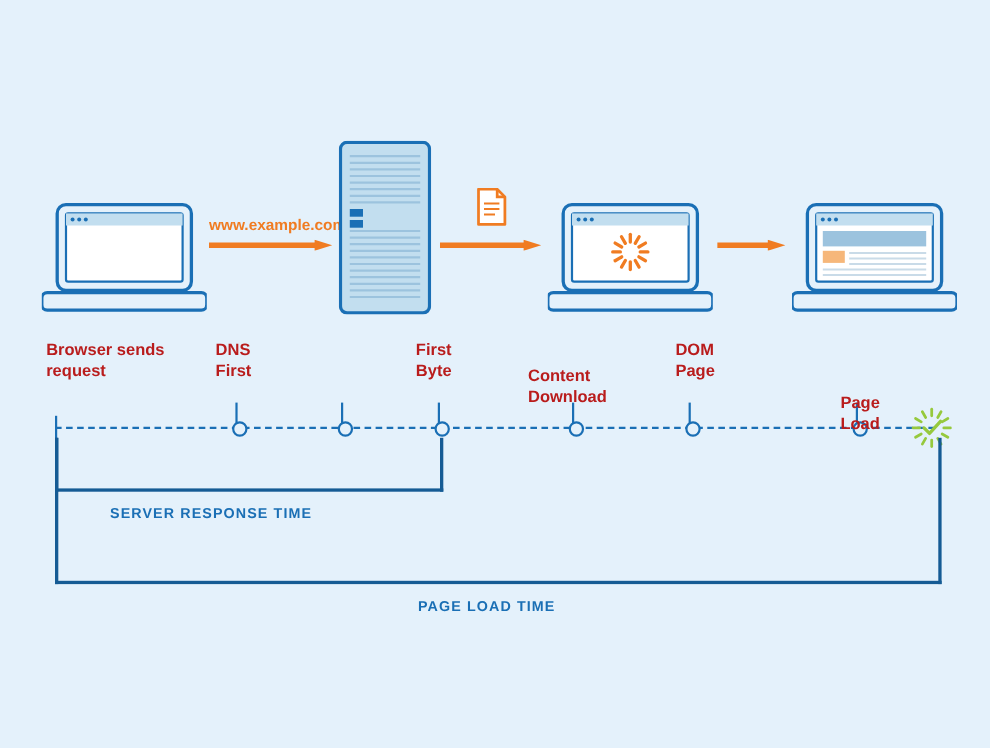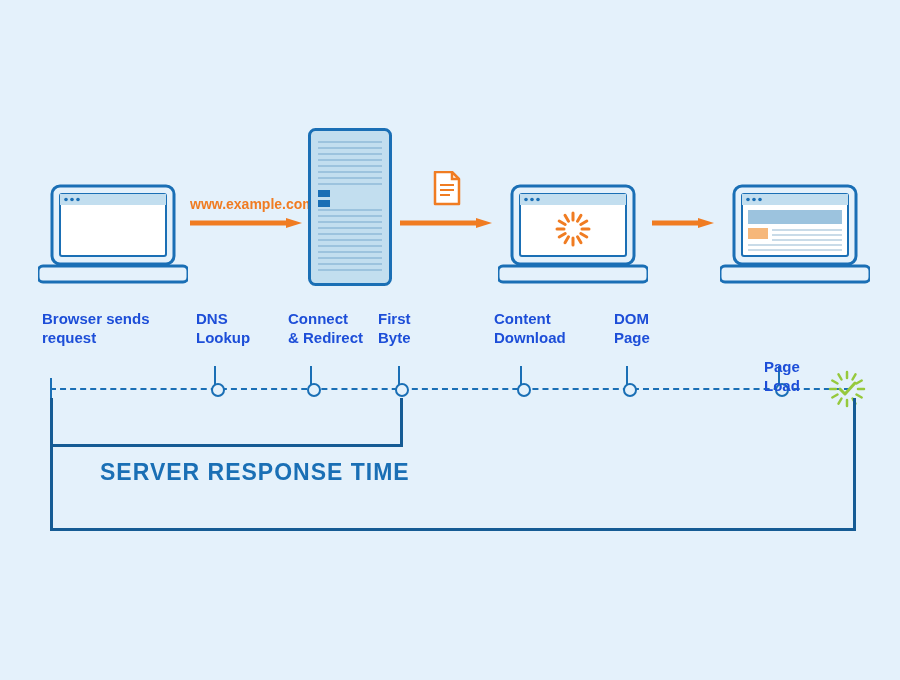--- a/index.html
+++ b/index.html
@@ -59,33 +59,33 @@
   .tl-end svg{display:block;width:100%;height:100%;}
 
   .tick{
     position:absolute;top:366px;width:2px;height:24px;border-left:2px solid #1a6fb5;
   }
   .tick .dot{
     position:absolute;left:-5px;top:17px;width:10px;height:10px;border-radius:50%;
     background:#e4f1fb;border:2px solid #1a6fb5;
   }
   .tick-label{
-    position:absolute;top:310px;color:#1d4ed8;font-weight:700;font-size:15px;
+    position:absolute;top:310px;color:#b91c1c;font-weight:700;font-size:15px;
     line-height:1.25;text-align:left;white-space:pre-line;
   }
 
   
   .bracket{
     position:absolute;border:3px solid #155b94;border-top:none;height:46px;
   }
   #br-srt{left:50px;top:398px;width:347px;}
   #br-plt{left:50px;top:398px;width:800px;height:130px;}
 
   .bracket-label{
-    position:absolute;color:#1a6fb5;font-weight:800;letter-spacing:1px;font-size:23px;
+    position:absolute;color:#1a6fb5;font-weight:800;letter-spacing:1px;font-size:13px;
   }
   #lb-srt{left:100px;top:459px;}
   #lb-plt{left:380px;top:543px;}
 </style>
 </head>
 <body>
 
 <div class="canvas">
 
   <div id="lap1" class="laptop">
@@ -227,42 +227,41 @@
         <line x1="-8.5" y1="-14.7" x2="-5.5" y2="-9.5"></line>
       </g>
       <path d="M12 19 L17 24 L27 13" fill="none" stroke="#96c93d" stroke-width="3" stroke-linecap="round" stroke-linejoin="round"></path>
     </svg>
   </div>
 
   <div id="br-srt" class="bracket"></div>
   <div id="lb-srt" class="bracket-label">SERVER RESPONSE TIME</div>
 
   <div id="br-plt" class="bracket"></div>
+  <div id="lb-plt" class="bracket-label">PAGE LOAD TIME</div>
 
 <div class="tick-label" style="left: 42px;">Browser sends
 request</div>
     <div class="tick" style="left: 214px;">
       <div class="dot"></div>
     </div>
     <div class="tick-label" style="left: 196px;">DNS
-Lookup</div>
+First</div>
     <div class="tick" style="left: 310px;">
       <div class="dot"></div>
     </div>
-    <div class="tick-label" style="left: 288px;">Connect
-&amp; Redirect</div>
     <div class="tick" style="left: 398px;">
       <div class="dot"></div>
     </div>
     <div class="tick-label" style="left: 378px;">First
 Byte</div>
     <div class="tick" style="left: 520px;">
       <div class="dot"></div>
     </div>
-    <div class="tick-label" style="left: 494px;">Content
+    <div class="tick-label" style="left: 480px; margin-top: 23px;">Content
 Download</div>
     <div class="tick" style="left: 626px;">
       <div class="dot"></div>
     </div>
     <div class="tick-label" style="left: 614px;">DOM
 Page</div>
     <div class="tick" style="left: 778px;">
       <div class="dot"></div>
     </div>
     <div class="tick-label" style="left: 764px; margin-top: 48px;">Page

